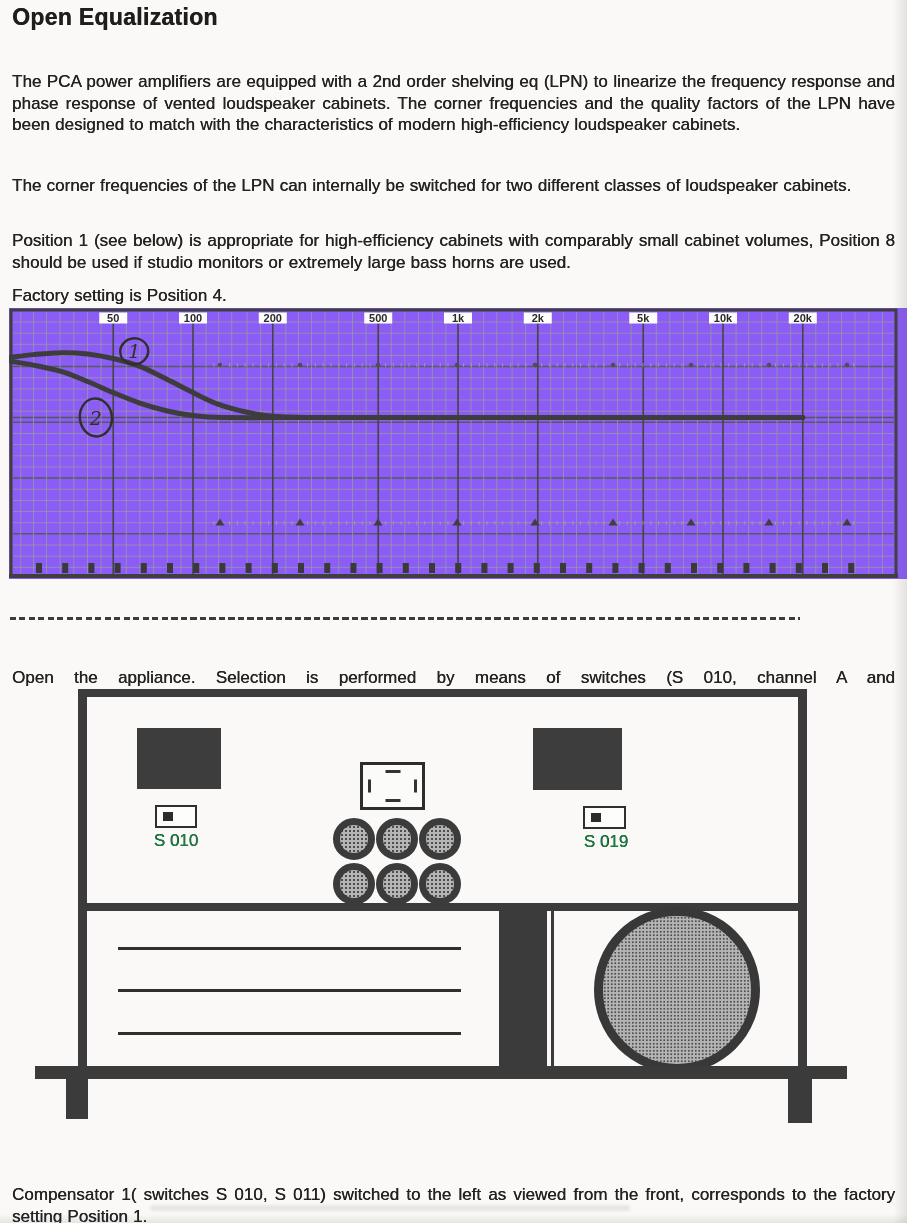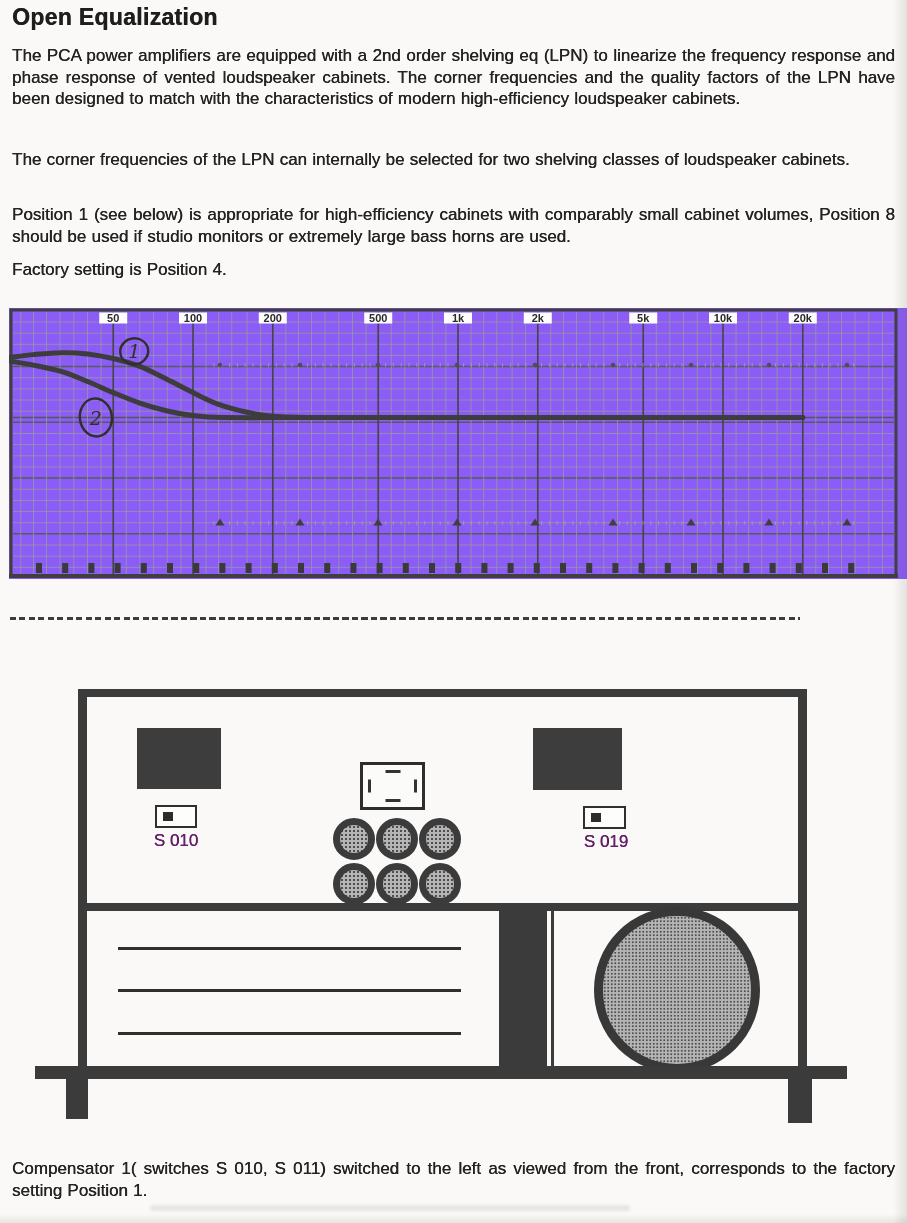--- a/index.html
+++ b/index.html
@@ -1,42 +1,42 @@
 <!DOCTYPE html>
 <html><head>
 <meta charset="utf-8">
 <style>
   html,body{margin:0;padding:0;width:907px;height:1223px;overflow:hidden;
     background:#faf9f7;font-family:"Liberation Sans",sans-serif;}
   .page{position:relative;width:907px;height:1223px;}
   .title{position:absolute;left:12px;top:4px;font-size:23px;font-weight:bold;
     color:#1e1e1e;letter-spacing:.3px;text-shadow:.4px 0 0 #1e1e1e;}
   .para{position:absolute;left:12px;width:883px;font-size:17px;line-height:21.6px;
-    color:#232323;text-align:justify;word-spacing:.5px;text-shadow:.3px 0 0 #232323;}
+    color:#232323;text-align:justify;word-spacing:.5px;text-shadow:.3px 0 0 #232323;margin-top:26px;}
   #p1{top:45px;} #p2{top:149px;} #p3{top:204px;} #p4{top:259px;text-align:left;}
   #p5{top:641px;} #p6{top:1158px;}
   .jline{text-align:justify;text-align-last:justify;}
   .chart-wrap{position:absolute;left:9px;top:308px;width:903px;height:271px;background:#8b5cf6;}
   .dashline{position:absolute;left:10px;top:617px;width:790px;height:3px;
     background:repeating-linear-gradient(90deg,#3c3c3c 0 6px,rgba(0,0,0,0) 6px 9.5px);}
   
   .diag{position:absolute;left:0;top:685px;width:907px;height:445px;}
   .diag div{position:absolute;}
   .ink{background:#3b3b3b;}
   .wall-top{left:78px;top:4px;width:729px;height:8px;}
   .wall-left{left:78px;top:4px;width:9px;height:390px;}
   .wall-right{left:798px;top:4px;width:9px;height:390px;}
   .mid-divider{left:85px;top:218px;width:715px;height:8px;}
   .heatsink-a{left:137px;top:43px;width:84px;height:61px;background:#3d3d3d;}
   .heatsink-b{left:533px;top:43px;width:89px;height:62px;background:#3d3d3d;}
   .switch{background:#fdfdfc;border:2px solid #2f2f2f;}
   .switch-a{left:155px;top:120px;width:38px;height:19px;}
   .switch-b{left:583px;top:121px;width:39px;height:19px;}
   .knob{left:6px;top:5px;width:10px;height:9px;background:#2c2c2c;}
-  .sw-label{width:68px;text-align:center;font-size:17px;color:#701a75;text-shadow:.3px 0 0 #1f1f1f;}
+  .sw-label{width:68px;text-align:center;font-size:17px;color:#15803d;text-shadow:.3px 0 0 #1f1f1f;}
   .sw-label-a{left:142px;top:146px;}
   .sw-label-b{left:572px;top:147px;}
   .transformer{left:360px;top:77px;width:59px;height:42px;background:#fbfbfa;border:3px solid #2d2d2d;}
   .tm-top{left:50%;transform:translateX(-50%);top:5px;width:15px;height:3px;background:#333;}
   .tm-bottom{left:50%;transform:translateX(-50%);bottom:5px;width:15px;height:3px;background:#333;}
   .tm-left{left:5px;top:50%;transform:translateY(-50%);width:3px;height:13px;background:#333;}
   .tm-right{right:5px;top:50%;transform:translateY(-50%);width:3px;height:13px;background:#333;}
   .halftone{background-color:#b5b5b5;
     background-image:radial-gradient(#4e4e4e 27%,rgba(0,0,0,0) 32%);background-size:4px 4px;}
   .cap{width:28px;height:28px;border-radius:50%;border:7px solid #3b3b3b;}
@@ -60,21 +60,21 @@
     background:rgba(60,60,60,.10);filter:blur(1.5px);}
 </style>
 </head>
 <body>
 
 <div class="page">
 
   <div class="title"><span>Open Equalization</span></div>
 
   <div class="para" id="p1">The PCA power amplifiers are equipped with a 2nd order shelving eq (LPN) to linearize the frequency response and phase response of vented loudspeaker cabinets. The corner frequencies and the quality factors of the LPN have been designed to match with the characteristics of modern high-efficiency loudspeaker cabinets.</div>
-  <div class="para" id="p2">The corner frequencies of the LPN can internally be selected for two shelving classes of loudspeaker cabinets.</div>
+  <div class="para" id="p2">The corner frequencies of the LPN can internally be switched for two different classes of loudspeaker cabinets.</div>
   <div class="para" id="p3">Position 1 (see below) is appropriate for high-efficiency cabinets with comparably small cabinet volumes, Position 8 should be used if studio monitors or extremely large bass horns are used.</div>
   <div class="para" id="p4">Factory setting is Position 4.</div>
 
   <div class="chart-wrap">
     <svg id="chart-svg" width="889" height="271" viewBox="0 0 889 271">
         <line x1="4" y1="14" x2="885" y2="14" stroke="#9b9b9b" stroke-width="0.75"></line>
         <line x1="4" y1="25.15" x2="885" y2="25.15" stroke="#9b9b9b" stroke-width="0.75"></line>
         <line x1="4" y1="36.3" x2="885" y2="36.3" stroke="#9b9b9b" stroke-width="0.75"></line>
         <line x1="4" y1="47.45" x2="885" y2="47.45" stroke="#9b9b9b" stroke-width="0.75"></line>
         <line x1="4" y1="58.6" x2="885" y2="58.6" stroke="#5a5a5a" stroke-width="1.5"></line>
@@ -404,20 +404,21 @@
         <ellipse cx="125.21008135166556" cy="43.345" rx="14" ry="13" fill="none" stroke="#2f2f2f" stroke-width="2.4" transform="rotate(-8 125.21008135166556 43.345)"></ellipse>
         <text x="125.21008135166556" y="50.345" text-anchor="middle" font-size="19" font-style="italic" fill="#2f2f2f" font-family="&quot;DejaVu Serif&quot;,serif">1</text>
         <ellipse cx="86.86914072859044" cy="109.5" rx="16" ry="19" fill="none" stroke="#2f2f2f" stroke-width="2.4" transform="rotate(-8 86.86914072859044 109.5)"></ellipse>
         <text x="86.86914072859044" y="116.5" text-anchor="middle" font-size="19" font-style="italic" fill="#2f2f2f" font-family="&quot;DejaVu Serif&quot;,serif">2</text>
       </svg>
   </div>
 
   <div class="dashline"></div>
 
   <div class="para" id="p5">
+    <div class="jline">Open the appliance. Selection is performed by means of switches (S 010, channel A and</div>
   </div>
 
   <div class="diag">
     <div class="wall-top ink"></div>
     <div class="wall-left ink"></div>
     <div class="wall-right ink"></div>
 
     <div class="heatsink-a"></div>
     <div class="heatsink-b"></div>
 

